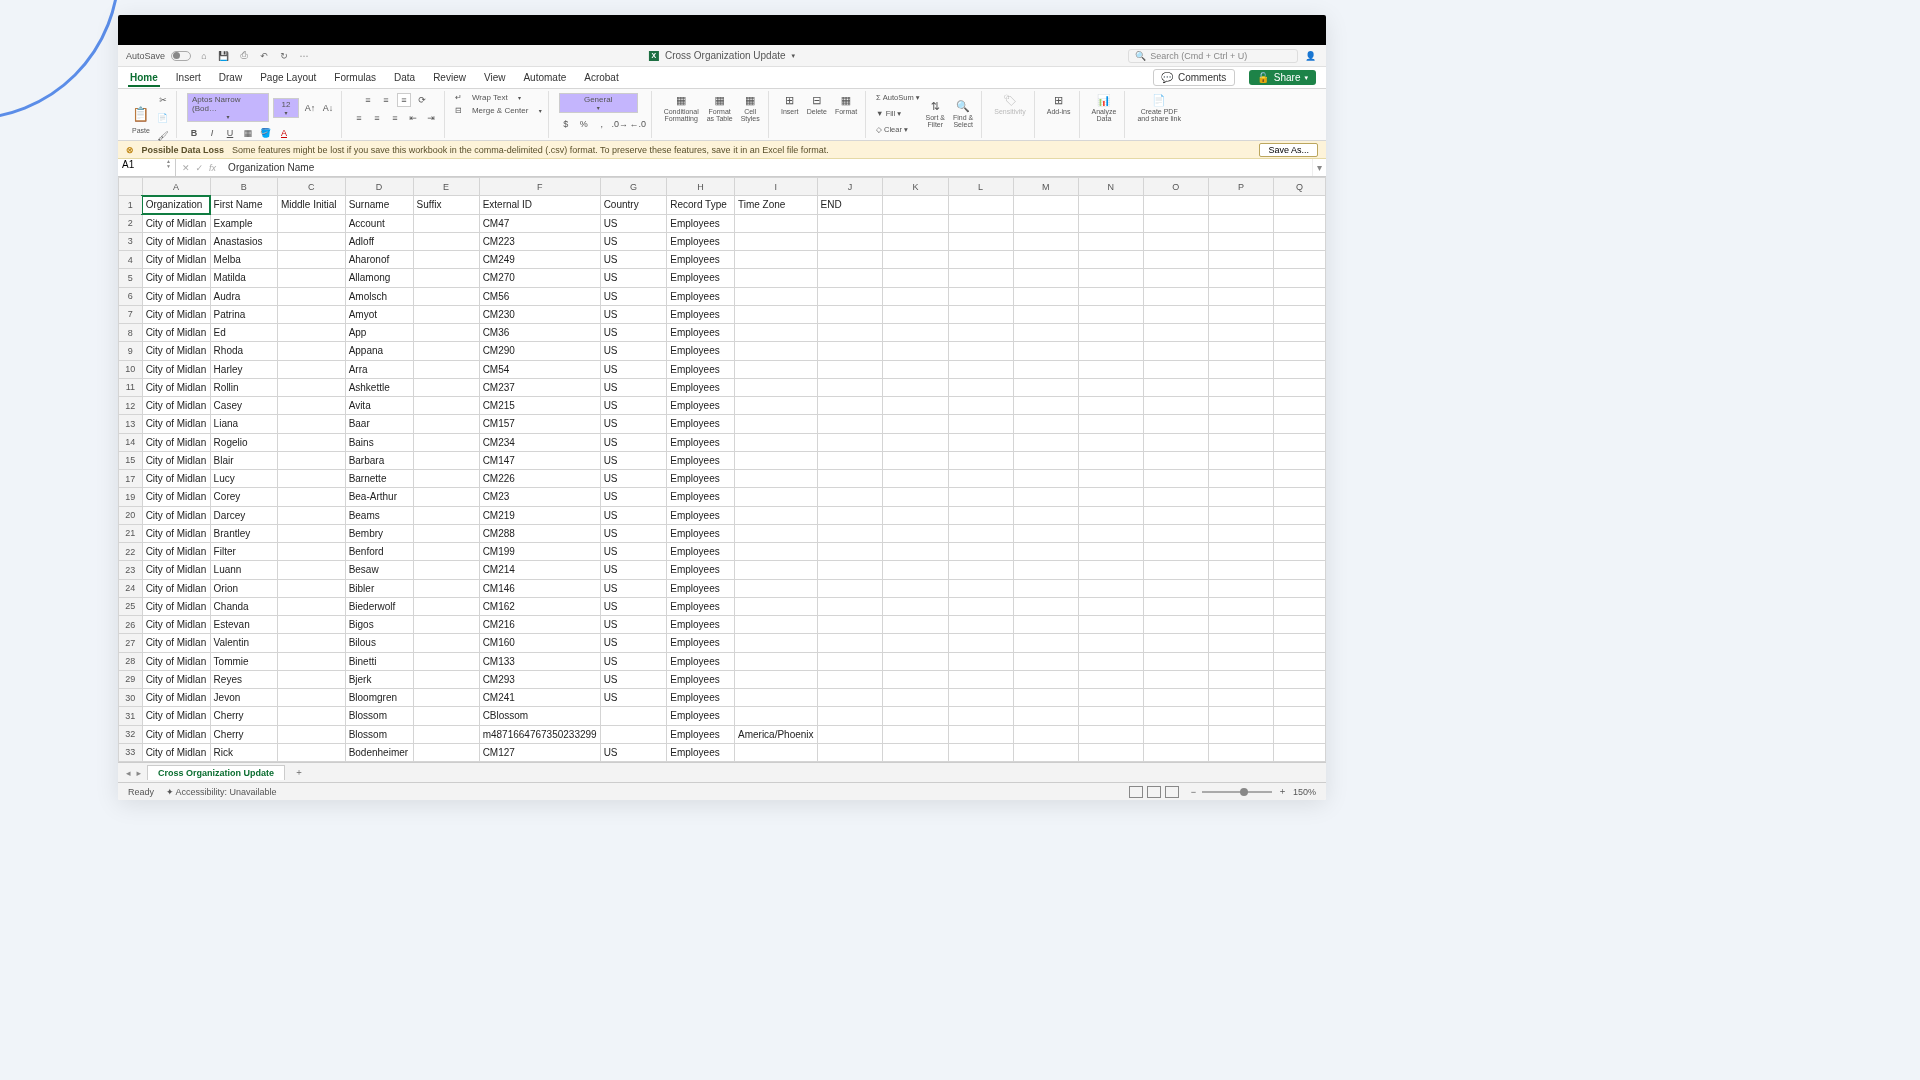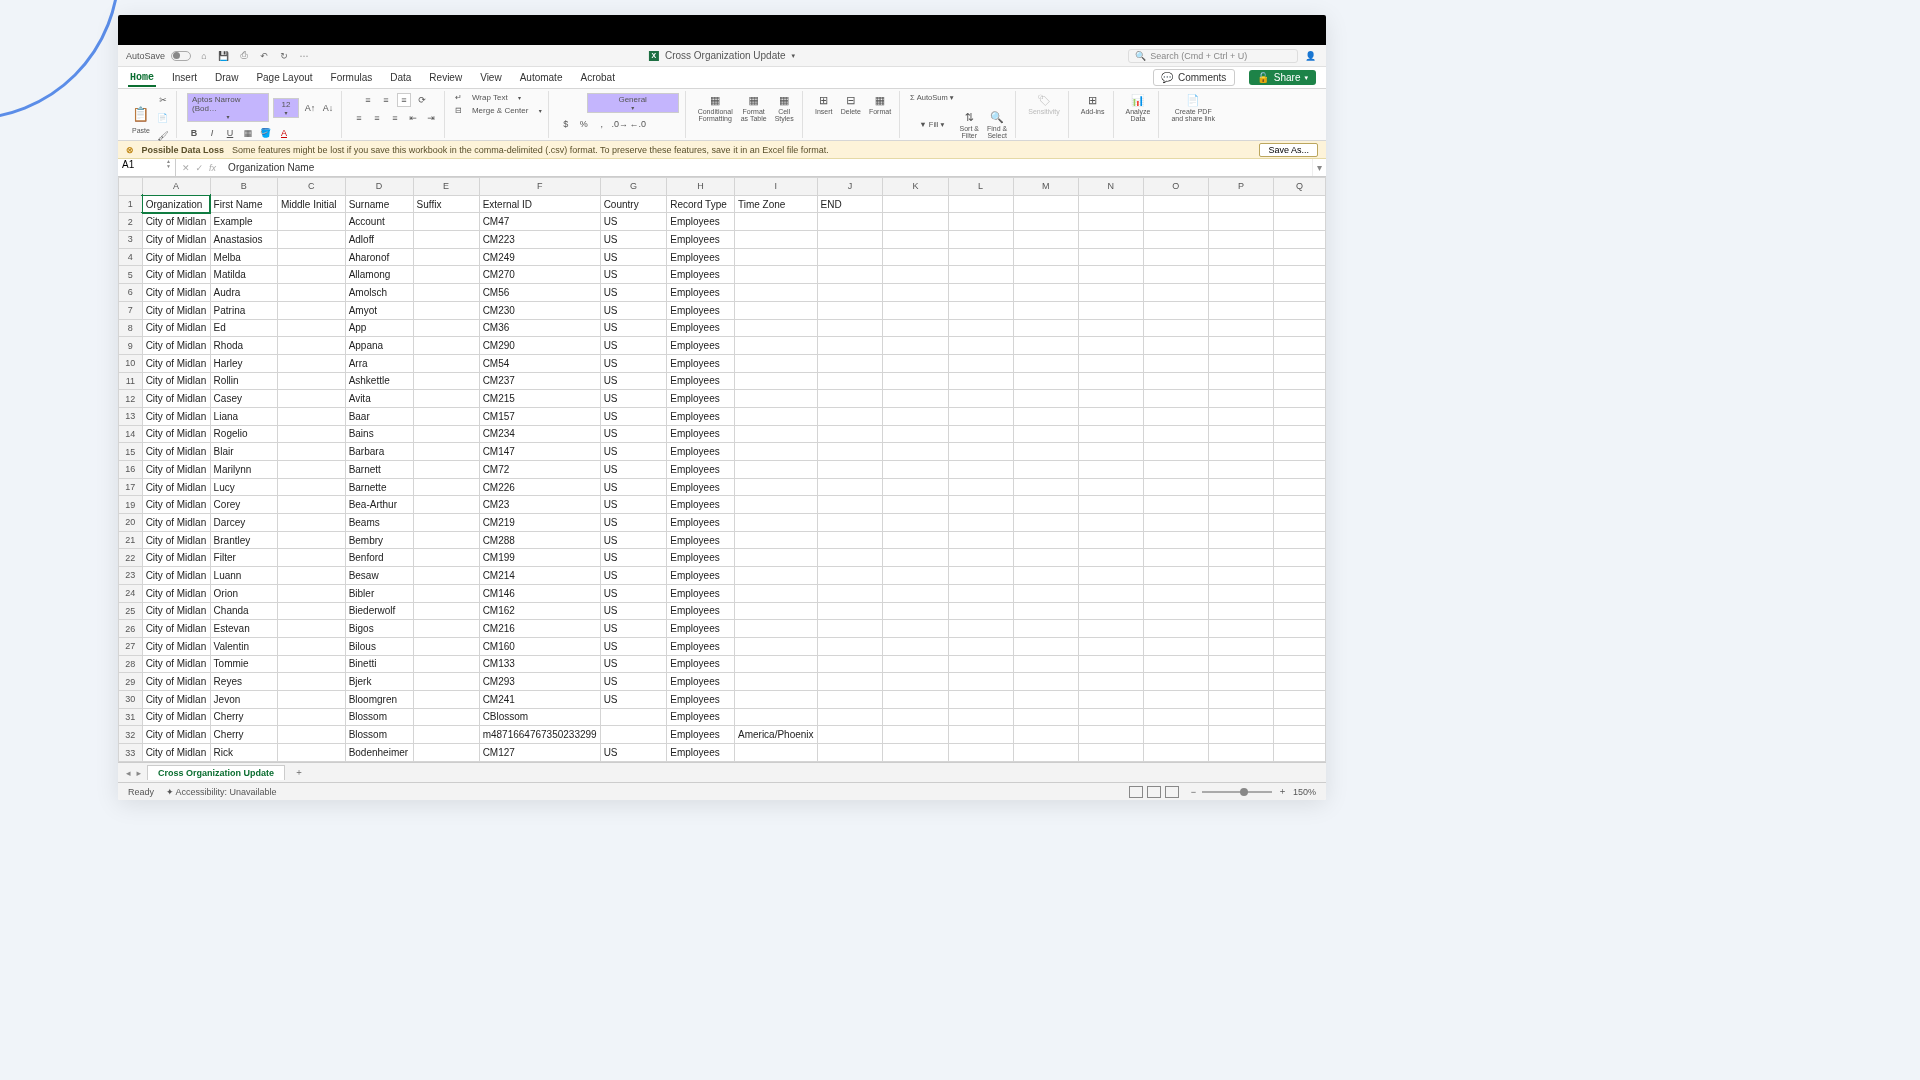--- a/index.html
+++ b/index.html
@@ -21,21 +21,21 @@
   .autosave-toggle::after { content: ""; position: absolute; left: 1px; top: 0.5px; width: 7px; height: 7px; border-radius: 50%; background: #888; }
   .qa-icon { width: 14px; height: 14px; display: flex; align-items: center; justify-content: center; color: #666; }
   .qa-center { position: absolute; left: 50%; transform: translateX(-50%); display: flex; align-items: center; gap: 6px; font-size: 10px; }
   .qa-center .xicon { width: 10px; height: 10px; background: #1d6f42; color: #fff; font-size: 7px; display: flex; align-items: center; justify-content: center; font-weight: bold; }
   .qa-right { margin-left: auto; display: flex; align-items: center; gap: 6px; }
   .search-box { display: flex; align-items: center; gap: 4px; color: #888; font-size: 9px; border: 1px solid #ddd; border-radius: 3px; padding: 1px 6px; width: 170px; }
 
   
   .tabs-row { height: 22px; display: flex; align-items: center; padding: 0 10px; gap: 14px; border-bottom: 1px solid #d6d6d6; font-size: 10px; }
   .tab { color: #333; padding: 2px 2px; cursor: default; }
-  .tab.active { color: #0b6e31; font-weight: 600; border-bottom: 2px solid #0b6e31; margin-bottom: -1px; font-family: Liberation Mono, monospace; }
+  .tab.active { color: #0b6e31; font-weight: 600; border-bottom: 2px solid #0b6e31; margin-bottom: -1px; }
   .tabs-spacer { flex: 1; }
   .comments-btn { display: flex; align-items: center; gap: 4px; font-size: 10px; color: #333; padding: 2px 8px; border: 1px solid #ccc; border-radius: 3px; }
   .share-btn { display: flex; align-items: center; gap: 4px; font-size: 10px; color: #fff; background: #1d8348; padding: 2px 8px; border-radius: 3px; }
 
   
   .ribbon { height: 52px; background: #fafafa; border-bottom: 1px solid #d6d6d6; display: flex; align-items: stretch; font-size: 8px; color: #555; padding: 2px 6px; gap: 4px; }
   .r-group { display: flex; flex-direction: column; justify-content: space-between; align-items: center; padding: 2px 6px; border-right: 1px solid #e0e0e0; }
   .r-group:last-child { border-right: none; }
   .r-stack { display: flex; flex-direction: column; gap: 2px; align-items: center; }
   .r-big-icon { width: 22px; height: 22px; display: flex; align-items: center; justify-content: center; font-size: 14px; }
@@ -211,21 +211,21 @@
     </div>
     <div class="r-group">
       <div class="r-stack" style="gap:4px; align-items:flex-start;">
         <div class="r-row"><span>↵</span>&nbsp;<span>Wrap Text</span>&nbsp;<span style="font-size:6px;">▾</span></div>
         <div class="r-row"><span>⊟</span>&nbsp;<span>Merge &amp; Center</span>&nbsp;<span style="font-size:6px;">▾</span></div>
       </div>
     </div>
 
     <div class="r-group">
       <div class="r-stack" style="gap:4px; align-items:flex-start;">
-        <div class="r-sel" style="width:92px;margin-left:28px;">
+        <div class="r-sel" style="width:79px;">
             <span>General</span>
             <span style="font-size:6px;">▾</span>
           </div>
         <div class="r-row">
           <span class="r-btn">$</span>
           <span class="r-btn">%</span>
           <span class="r-btn">,</span>
           <span class="r-btn">.0→</span>
           <span class="r-btn">←.0</span>
         </div>
@@ -264,21 +264,21 @@
           </div>
         <div class="r-tool-btn">
             <span class="ic">▦</span>
             <span class="r-label">Format</span>
           </div>
       </div>
     </div>
 
     <div class="r-group">
       <div class="r-row">
-        <div class="r-stack" style="align-items:center; font-size:7.5px; gap:18px;">
+        <div class="r-stack" style="align-items:flex-start; font-size:7.5px; gap:7px;">
           <span>Σ <span>AutoSum</span> ▾</span>
           <span>▼ <span>Fill</span> ▾</span>
           <span>◇ <span>Clear</span> ▾</span>
         </div>
         <div class="r-tool-btn">
             <span class="ic">⇅</span>
             <span class="r-label" style="white-space:pre;">Sort &amp;
 Filter</span>
           </div>
         <div class="r-tool-btn">
@@ -680,40 +680,20 @@
             <td></td>
             <td></td>
             <td></td>
             <td></td>
             <td></td>
             <td></td>
             <td></td>
             <td></td>
           </tr>
           <tr>
-            <th class="rowhdr">16</th>
-            <td>City of Midlan</td>
-            <td>Marilynn</td>
-            <td></td>
-            <td>Barnett</td>
-            <td></td>
-            <td>CM72</td>
-            <td>US</td>
-            <td>Employees</td>
-            <td></td>
-            <td></td>
-            <td></td>
-            <td></td>
-            <td></td>
-            <td></td>
-            <td></td>
-            <td></td>
-            <td></td>
-          </tr>
-          <tr>
             <th class="rowhdr">17</th>
             <td>City of Midlan</td>
             <td>Lucy</td>
             <td></td>
             <td>Barnette</td>
             <td></td>
             <td>CM226</td>
             <td>US</td>
             <td>Employees</td>
             <td></td>

